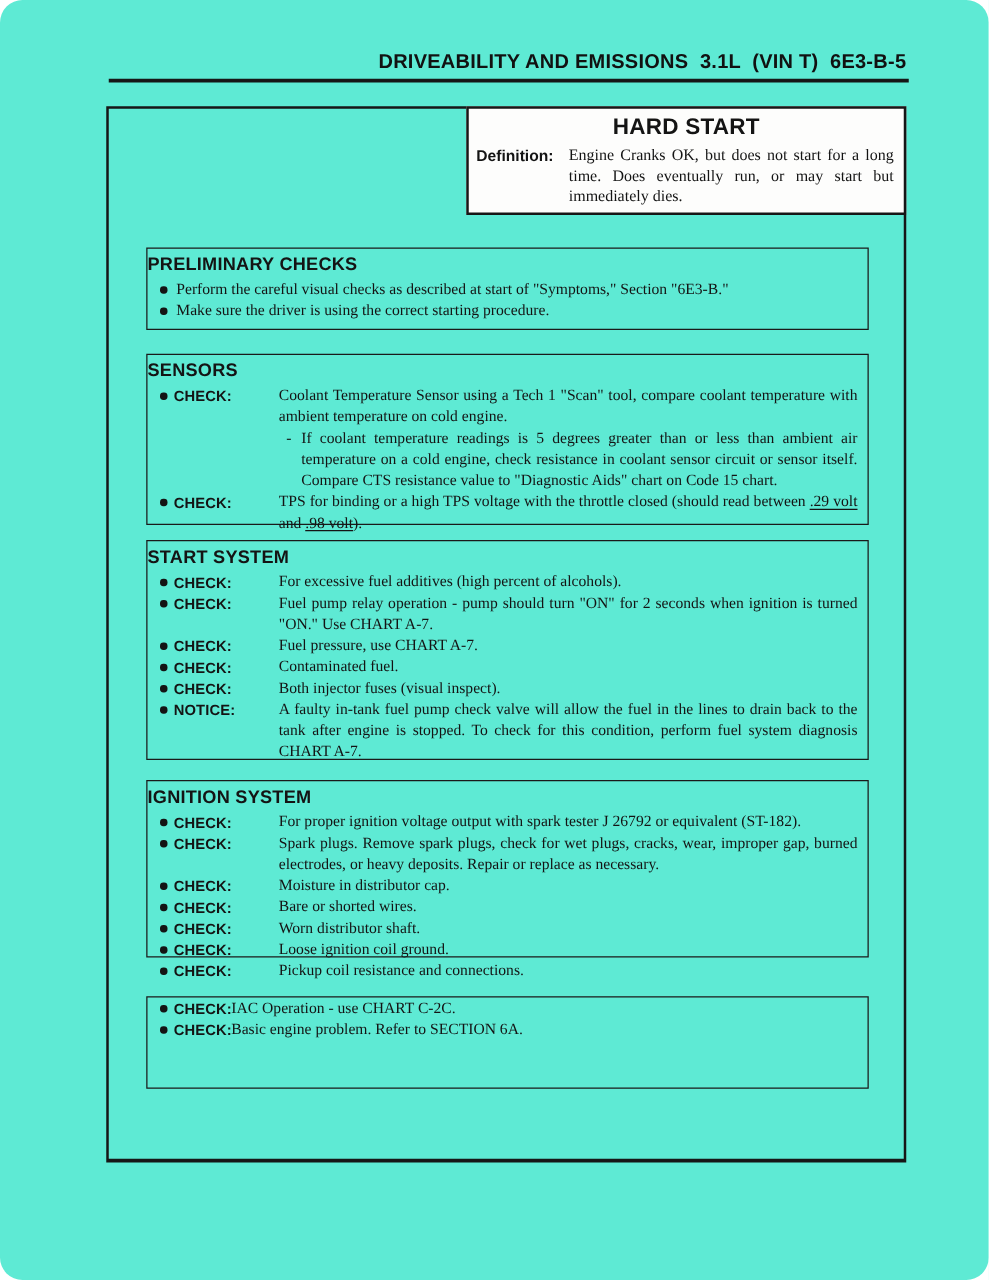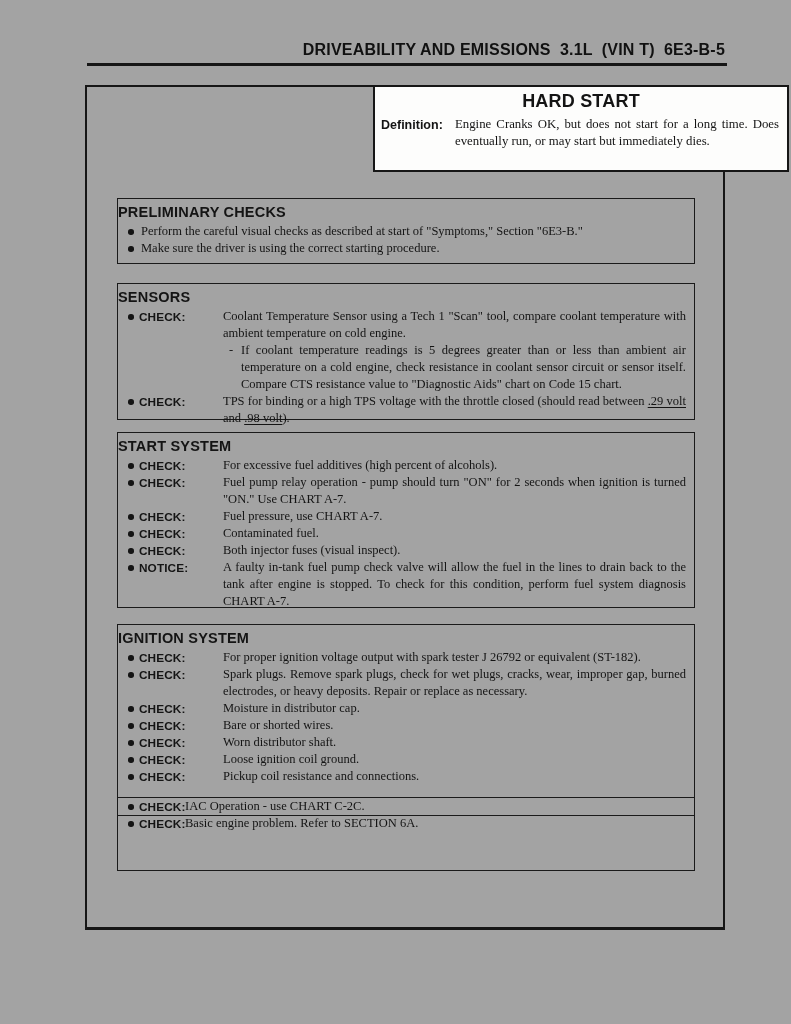--- a/index.html
+++ b/index.html
@@ -1,41 +1,42 @@
 <!DOCTYPE html>
 <html><head>
 <meta charset="utf-8">
 <style>
   html,body { margin:0; padding:0; background:#ffffff; }
   .page {
     position:relative; width:791px; height:1024px;
-    background:#a3a3a3; color:#141414;
+    background:#5eead4; color:#141414;
     font-family:"Liberation Serif", serif;
     overflow:hidden;
+    border-radius:18px;
   }
   
   .header-title {
     position:absolute; top:41px; right:66px;
     font-family:"Liberation Sans", sans-serif;
     font-weight:700; font-size:16px; letter-spacing:.2px;
     white-space:pre; color:#111;
   }
   .header-rule {
     position:absolute; left:87px; top:63px; width:640px; height:2.5px;
     background:#161616;
   }
   
   .outer {
     position:absolute; left:85px; top:85px; width:640px; height:845px;
     border:2.5px solid #161616; border-bottom-width:3.5px;
     box-sizing:border-box;
   }
   
   .hardstart {
-    position:absolute; left:373px; top:85px; width:416px; height:87px;
+    position:absolute; left:373px; top:85px; width:352px; height:87px;
     border:2.5px solid #161616; box-sizing:border-box; background:#fdfdfc;
   }
   .hs-title {
     text-align:center; font-family:"Liberation Sans", sans-serif;
     font-weight:700; font-size:18px; padding-top:4px; letter-spacing:.2px;
   }
   .hs-def {
     position:relative; margin-top:4px; padding:0 8px 0 80px;
     text-align:justify; font-size:12.8px; line-height:16.5px;
   }
@@ -67,21 +68,21 @@
   }
   .row.plain { padding-left:23px; }
   .row.sub   { padding-left:123px; }
   .dash { position:absolute; left:111px; top:0; }
   .sec-additional .row { padding-left:67px; }
   .und { text-decoration:underline; text-underline-offset:2px; }
 
   .sec-preliminary { top:198px; height:66px;  }
   .sec-sensors     { top:283px; height:137px; }
   .sec-fuel        { top:432px; height:176px; }
-  .sec-ignition    { top:624px; height:192px; }
+  .sec-ignition    { top:624px; height:142px; }
   .sec-additional  { top:797px; height:74px;  }
 </style>
 </head>
 <body>
 
 <div class="page">
 
   <div class="header-title">DRIVEABILITY AND EMISSIONS  3.1L  (VIN T)  6E3-B-5</div>
   <div class="header-rule"></div>
 

